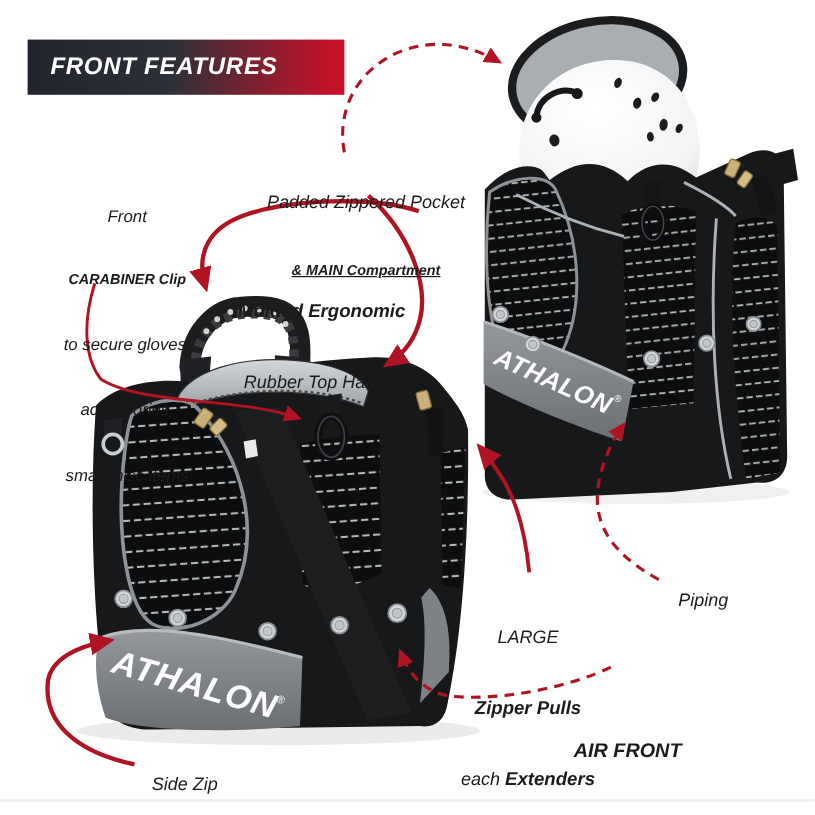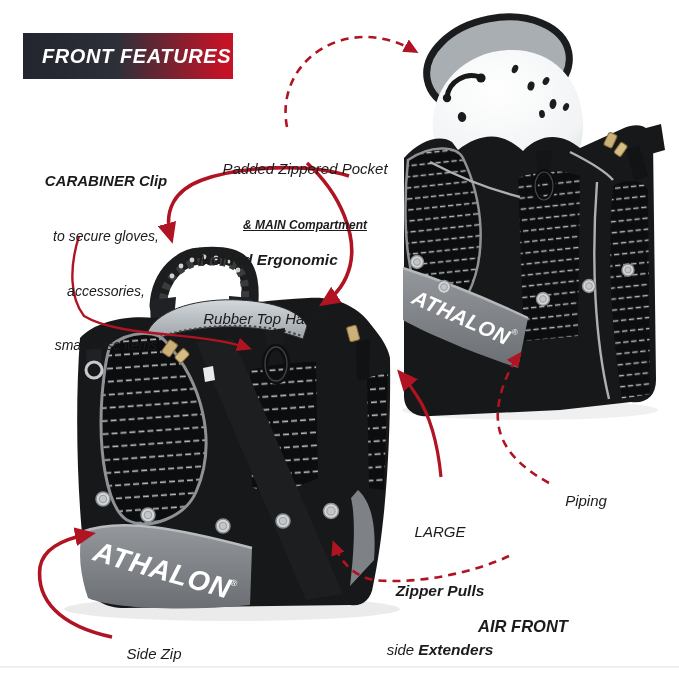--- a/index.html
+++ b/index.html
@@ -1,29 +1,29 @@
 <!DOCTYPE html>
 <html><head>
 <meta charset="utf-8">
 <style>
   html,body{margin:0;padding:0;background:#ffffff;}
   #stage{position:relative;width:679px;height:679px;background:#ffffff;overflow:hidden;
          font-family:"Liberation Sans",sans-serif;color:#1b1b1d;}
   svg{position:absolute;left:0;top:0;}
   
-  #banner{position:absolute;left:23px;top:33px;width:210px;height:46px;
+  #banner{position:absolute;left:23px;top:33px;width:264px;height:46px;
           background:linear-gradient(90deg,#22252e 0%,#2d3039 45%,#c41327 96%);
           display:flex;align-items:center;padding-left:19px;box-sizing:border-box;}
   #banner span{color:#ffffff;font-style:italic;font-weight:bold;font-size:20px;letter-spacing:.6px;}
   
   .co{position:absolute;font-style:italic;text-align:center;line-height:1.3;font-size:14px;white-space:pre-wrap;}
   .co .b{font-weight:bold;}
   .co div{margin:0;}
   #co-carabiner{left:15px;top:135px;width:182px;}
-  #co-carabiner .b{font-size:15px;}
+  #co-carabiner .b{font-size:12px;}
   #co-padded{left:210px;top:120px;width:190px;font-size:15px;}
   #co-padded .b{font-size:12px;text-decoration:underline;}
   #co-handle{left:178px;top:211px;width:180px;font-size:15px;}
   #co-handle .b{font-size:15.5px;}
   #co-reflective{left:528px;top:452px;width:116px;font-size:15px;}
   #co-zippers{left:378px;top:483px;width:124px;font-size:15px;}
   #co-zippers .b{font-size:15.5px;}
   #co-airvents{left:410px;top:579px;width:226px;font-size:14px;text-align:left;line-height:1.32;}
   #co-airvents .title{display:block;text-align:center;font-weight:bold;font-size:16.5px;margin-bottom:2px;}
   #co-accessory{left:64px;top:605px;width:180px;font-size:15px;}
@@ -245,20 +245,21 @@
       <path stroke-width="2.6" stroke-dasharray="8 6" d="M509,556 C478,571 420,585 374,580 C353,576 341,562 334,544" marker-end="url(#mS)"></path>
       <path stroke-width="2.6" stroke-dasharray="8 6" d="M549,483 C518,466 500,446 498,421 C496,400 506,373 519,355" marker-end="url(#mS)"></path>
     </g>
   </svg>
 
   <div id="banner">
     <span>FRONT FEATURES</span>
   </div>
 
   <div class="co" id="co-carabiner">
+    <div>Front</div>
     <div class="b">CARABINER Clip</div>
     <div>to secure gloves,</div>
     <div>accessories,</div>
     <div>small misc items</div>
   </div>
 
   <div class="co" id="co-padded">
     <div>Padded Zippered Pocket</div>
     <div class="b">&amp; MAIN Compartment</div>
   </div>
@@ -268,21 +269,21 @@
     <div>Rubber Top Handle</div>
   </div>
 
   <div class="co" id="co-reflective">
     <div>Piping</div>
   </div>
 
   <div class="co" id="co-zippers">
     <div>LARGE</div>
     <div class="b">Zipper Pulls</div>
-    <div><span>side </span><span class="b">Extenders</span></div>
+    <div><span>each </span><span class="b">Extenders</span></div>
   </div>
 
   <div class="co" id="co-airvents">
     <span class="title">AIR FRONT</span>
     <div>openings over each boot side pocket</div>
     
     
   </div>
 
   <div class="co" id="co-accessory">

